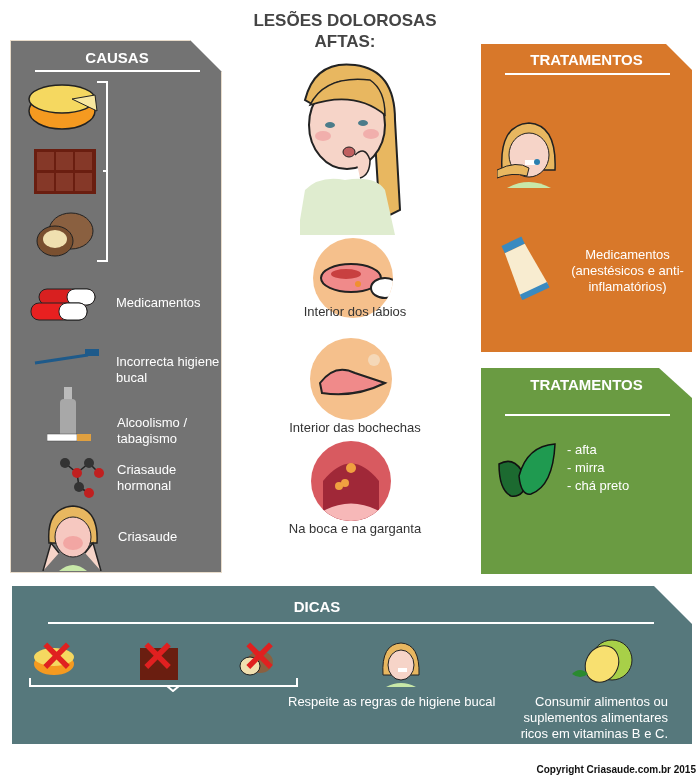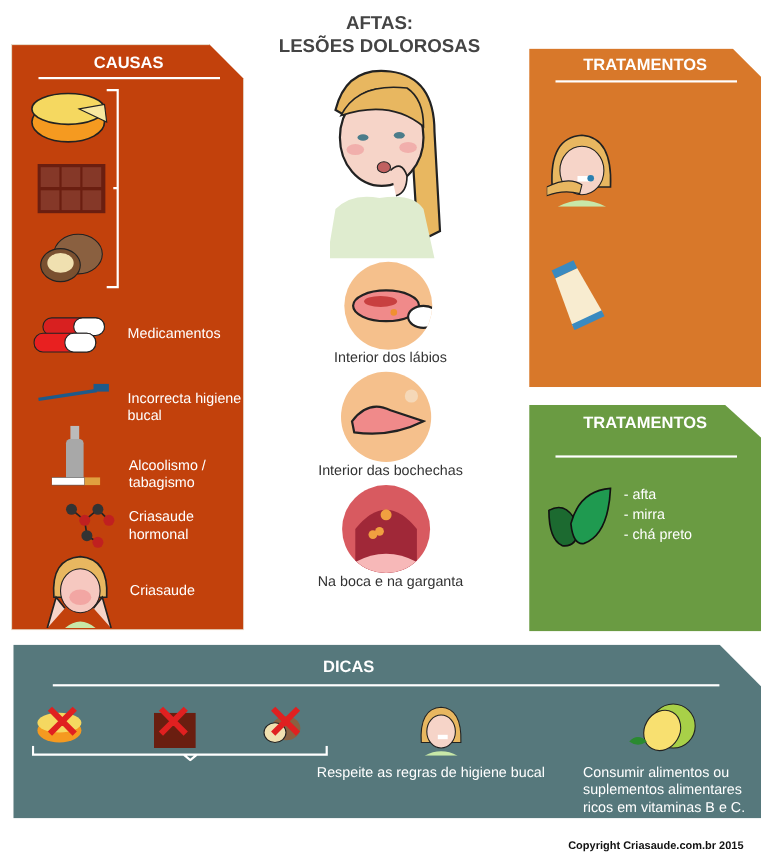--- a/index.html
+++ b/index.html
@@ -1,37 +1,37 @@
 <!DOCTYPE html>
 <html><head>
 <meta charset="utf-8">
 <style>
   * { box-sizing: border-box; margin: 0; padding: 0; }
   body { width: 700px; height: 781px; background: #ffffff; position: relative; font-family: "Liberation Sans", sans-serif; overflow: hidden; }
   .panel { position: absolute; color: #fff; }
-  .causas { left: 10px; top: 40px; width: 212px; height: 533px; background: #c2410c; clip-path: polygon(0 0, 180px 0, 212px 32px, 212px 100%, 0 100%); border: 1px solid #e8dccb; }
+  .causas { left: 10px; top: 40px; width: 212px; height: 533px; background: #737373; clip-path: polygon(0 0, 180px 0, 212px 32px, 212px 100%, 0 100%); border: 1px solid #e8dccb; }
   .trat { left: 481px; top: 44px; width: 211px; height: 308px; background: #d8782a; clip-path: polygon(0 0, 185px 0, 211px 26px, 211px 100%, 0 100%); }
   .nat { left: 481px; top: 368px; width: 211px; height: 206px; background: #6a9b42; clip-path: polygon(0 0, 178px 0, 211px 30px, 211px 100%, 0 100%); }
   .dicas { left: 12px; top: 586px; width: 680px; height: 158px; background: #56787c; clip-path: polygon(0 0, 642px 0, 680px 38px, 680px 100%, 0 100%); }
   .ptitle { position: absolute; font-weight: bold; font-size: 15px; text-align: center; color: #fff; }
   .hline { position: absolute; height: 2px; background: #fff; }
   .txt { position: absolute; font-size: 13px; line-height: 16px; color: #fff; }
   .main-title { position: absolute; left: 240px; top: 10px; width: 210px; text-align: center; font-weight: bold; font-size: 17px; line-height: 21px; color: #444; }
   .circle { position: absolute; border-radius: 50%; overflow: hidden; }
   .cap { position: absolute; font-size: 13px; color: #333; text-align: center; }
   .icon { position: absolute; }
-  .copyright { position: absolute; right: 24px; bottom: 6px; font-size: 10px; font-weight: bold; color: #111; }
+  .copyright { position: absolute; right: 4px; bottom: 6px; font-size: 10px; font-weight: bold; color: #111; }
   .xmark { position: absolute; color: #e02020; font-size: 42px; font-weight: bold; line-height: 1; }
 </style>
 </head>
 <body>
 
 <div class="main-title">
+  <div>LESÕES DOLOROSAS</div>
   <div>AFTAS:</div>
-  <div>LESÕES DOLOROSAS</div>
 </div>
 
 <svg class="icon" style="left:285px;top:60px" width="125" height="175" viewBox="0 0 125 175">
   <path d="M20 40 Q30 0 70 5 Q110 10 110 60 L115 150 L95 160 L90 80 Z" fill="#e8b760" stroke="#222" stroke-width="2"></path>
   <path d="M15 160 L20 130 Q35 115 60 120 Q90 115 100 130 L110 175 L15 175 Z" fill="#dfeccf"></path>
   <ellipse cx="62" cy="65" rx="38" ry="44" fill="#f6d4c8" stroke="#222" stroke-width="2"></ellipse>
   <path d="M25 45 Q40 15 85 20 Q100 30 100 55 Q70 30 25 45 Z" fill="#e8b760" stroke="#222" stroke-width="1.5"></path>
   <ellipse cx="45" cy="65" rx="5" ry="3" fill="#4b7c8a"></ellipse>
   <ellipse cx="78" cy="63" rx="5" ry="3" fill="#4b7c8a"></ellipse>
   <ellipse cx="38" cy="76" rx="8" ry="5" fill="#f0a0a0" opacity="0.7"></ellipse>
@@ -41,21 +41,21 @@
 </svg>
 
 <div class="circle" style="left:313px;top:238px;width:80px;height:80px;background:#f5c08c">
   <svg width="80" height="80">
       <ellipse cx="38" cy="40" rx="30" ry="14" fill="#f08a8a" stroke="#222" stroke-width="2"></ellipse>
       <ellipse cx="33" cy="36" rx="15" ry="5" fill="#c84040"></ellipse>
       <circle cx="45" cy="46" r="3" fill="#f09030"></circle>
       <ellipse cx="72" cy="50" rx="14" ry="10" fill="#fff" stroke="#222" stroke-width="2"></ellipse>
     </svg>
 </div>
-<div class="cap" style="left:270px;top:317px;width:170px">Interior dos lábios</div>
+<div class="cap" style="left:270px;top:304px;width:170px">Interior dos lábios</div>
 
 <div class="circle" style="left:310px;top:338px;width:82px;height:82px;background:#f5c08c">
   <svg width="82" height="82">
       <path d="M10 45 Q25 25 45 35 L75 45 Q45 60 12 55 Z" fill="#f08a8a" stroke="#222" stroke-width="2"></path>
       <circle cx="64" cy="22" r="6" fill="#f5d8b8"></circle>
     </svg>
 </div>
 <div class="cap" style="left:270px;top:420px;width:170px">Interior das bochechas</div>
 
 <div class="circle" style="left:311px;top:441px;width:80px;height:80px;background:#d85a60">
@@ -161,20 +161,21 @@
       <path d="M10 68 Q32 56 54 68 Z" fill="#c8e8a8"></path>
     </svg>
 
   <svg class="icon" style="left:18px;top:192px" width="52" height="64">
       <g transform="rotate(-25 26 32)">
         <rect x="14" y="2" width="22" height="8" fill="#3a8ac0"></rect>
         <path d="M14 10 L36 10 L40 56 L10 56 Z" fill="#f8ecd0"></path>
         <rect x="10" y="54" width="30" height="6" fill="#3a8ac0"></rect>
       </g>
     </svg>
+  <div class="txt" style="left:84px;top:203px;width:125px;text-align:center">Medicamentos (anestésicos e anti-inflamatórios)</div>
 </div>
 
 <div class="panel nat">
   <div class="ptitle" style="left:0;top:7px;width:211px;line-height:19px">
     <div>TRATAMENTOS</div>
   </div>
   <div class="hline" style="left:24px;top:46px;width:165px"></div>
 
   <svg class="icon" style="left:16px;top:74px" width="60" height="56">
       <path d="M2 22 Q20 12 30 40 Q26 56 14 54 Q2 48 2 22 Z" fill="#1c6a30" stroke="#111" stroke-width="1.5"></path>
@@ -214,16 +215,16 @@
       <rect x="18" y="27" width="9" height="4" fill="#fff"></rect>
       <path d="M6 46 Q21 38 36 46 Z" fill="#c8e8a8"></path>
     </svg>
   <div class="txt" style="left:276px;top:108px;width:230px">Respeite as regras de higiene bucal</div>
 
   <svg class="icon" style="left:558px;top:52px" width="66" height="48">
       <circle cx="42" cy="22" r="20" fill="#a8d048" stroke="#222"></circle>
       <ellipse cx="32" cy="26" rx="16" ry="19" fill="#f8e070" stroke="#222" transform="rotate(30 32 26)"></ellipse>
       <path d="M2 36 Q10 28 18 36 Q10 42 2 36 Z" fill="#2a8a30"></path>
     </svg>
-  <div class="txt" style="left:518px;top:108px;width:170px;text-align:left">Consumir alimentos ou suplementos alimentares ricos em vitaminas B e C.</div>
+  <div class="txt" style="left:486px;top:108px;width:170px;text-align:right">Consumir alimentos ou suplementos alimentares ricos em vitaminas B e C.</div>
 </div>
 
 <div class="copyright">Copyright Criasaude.com.br 2015</div>
 
 </body></html>

